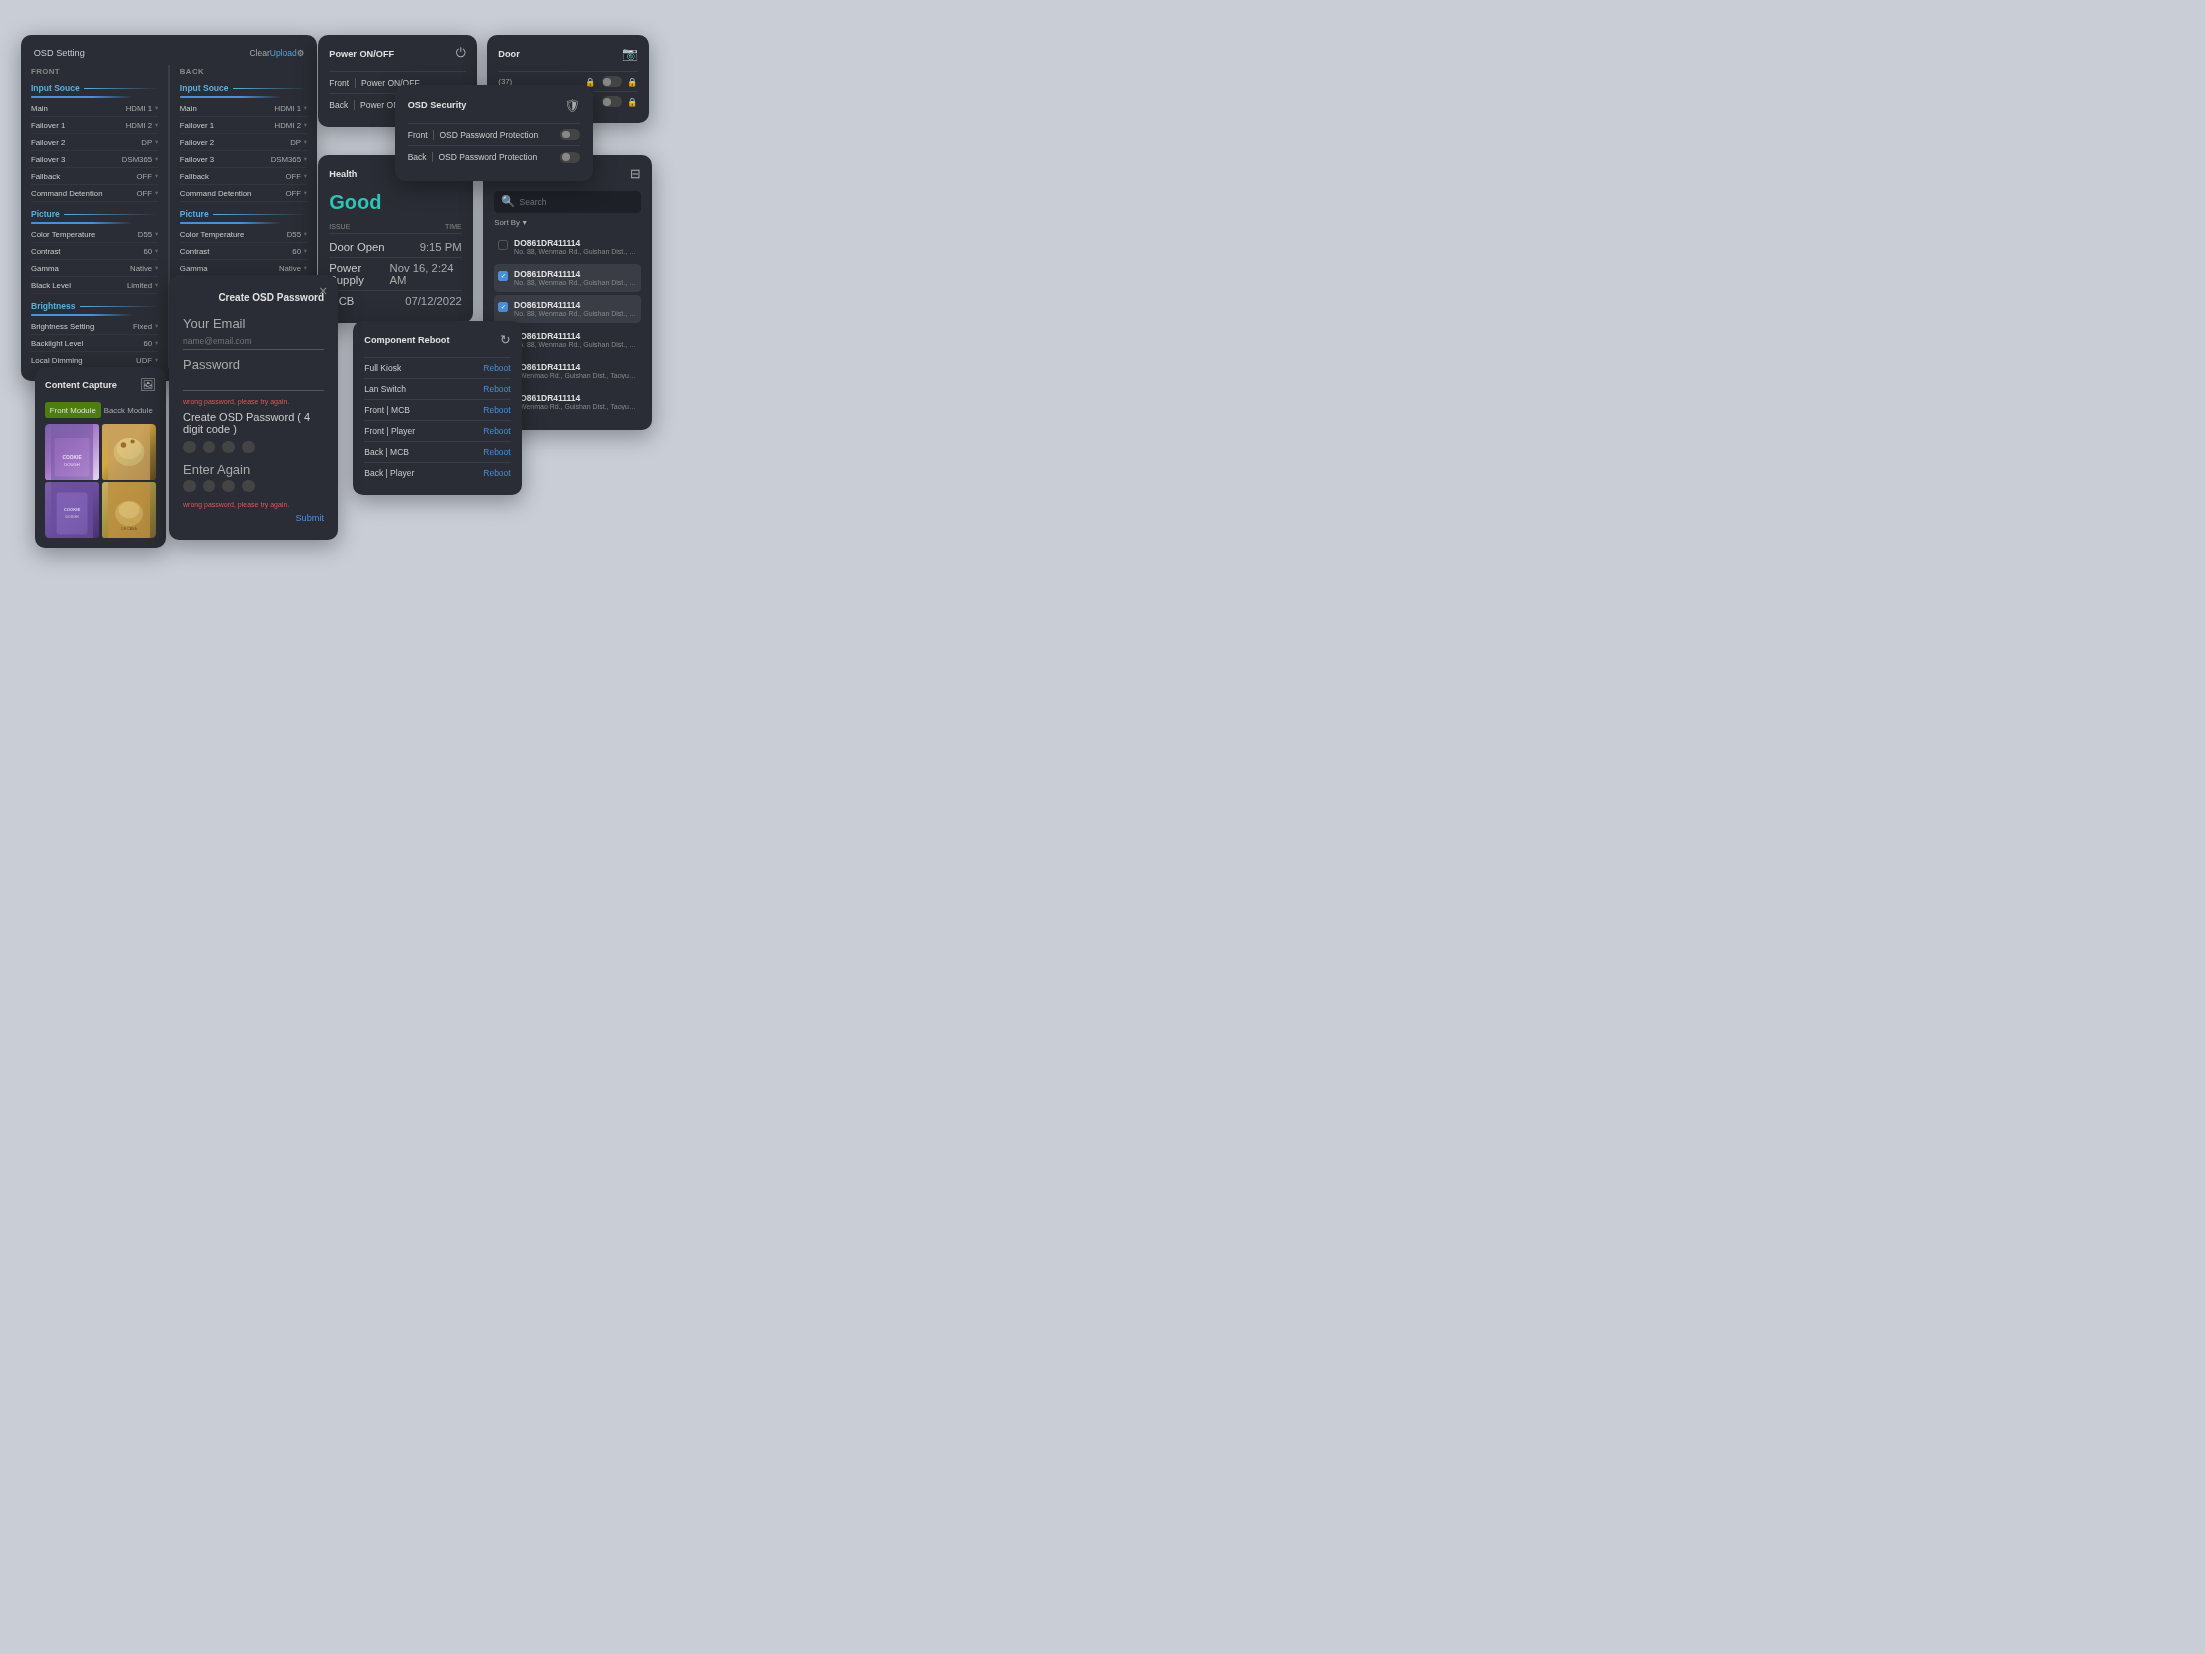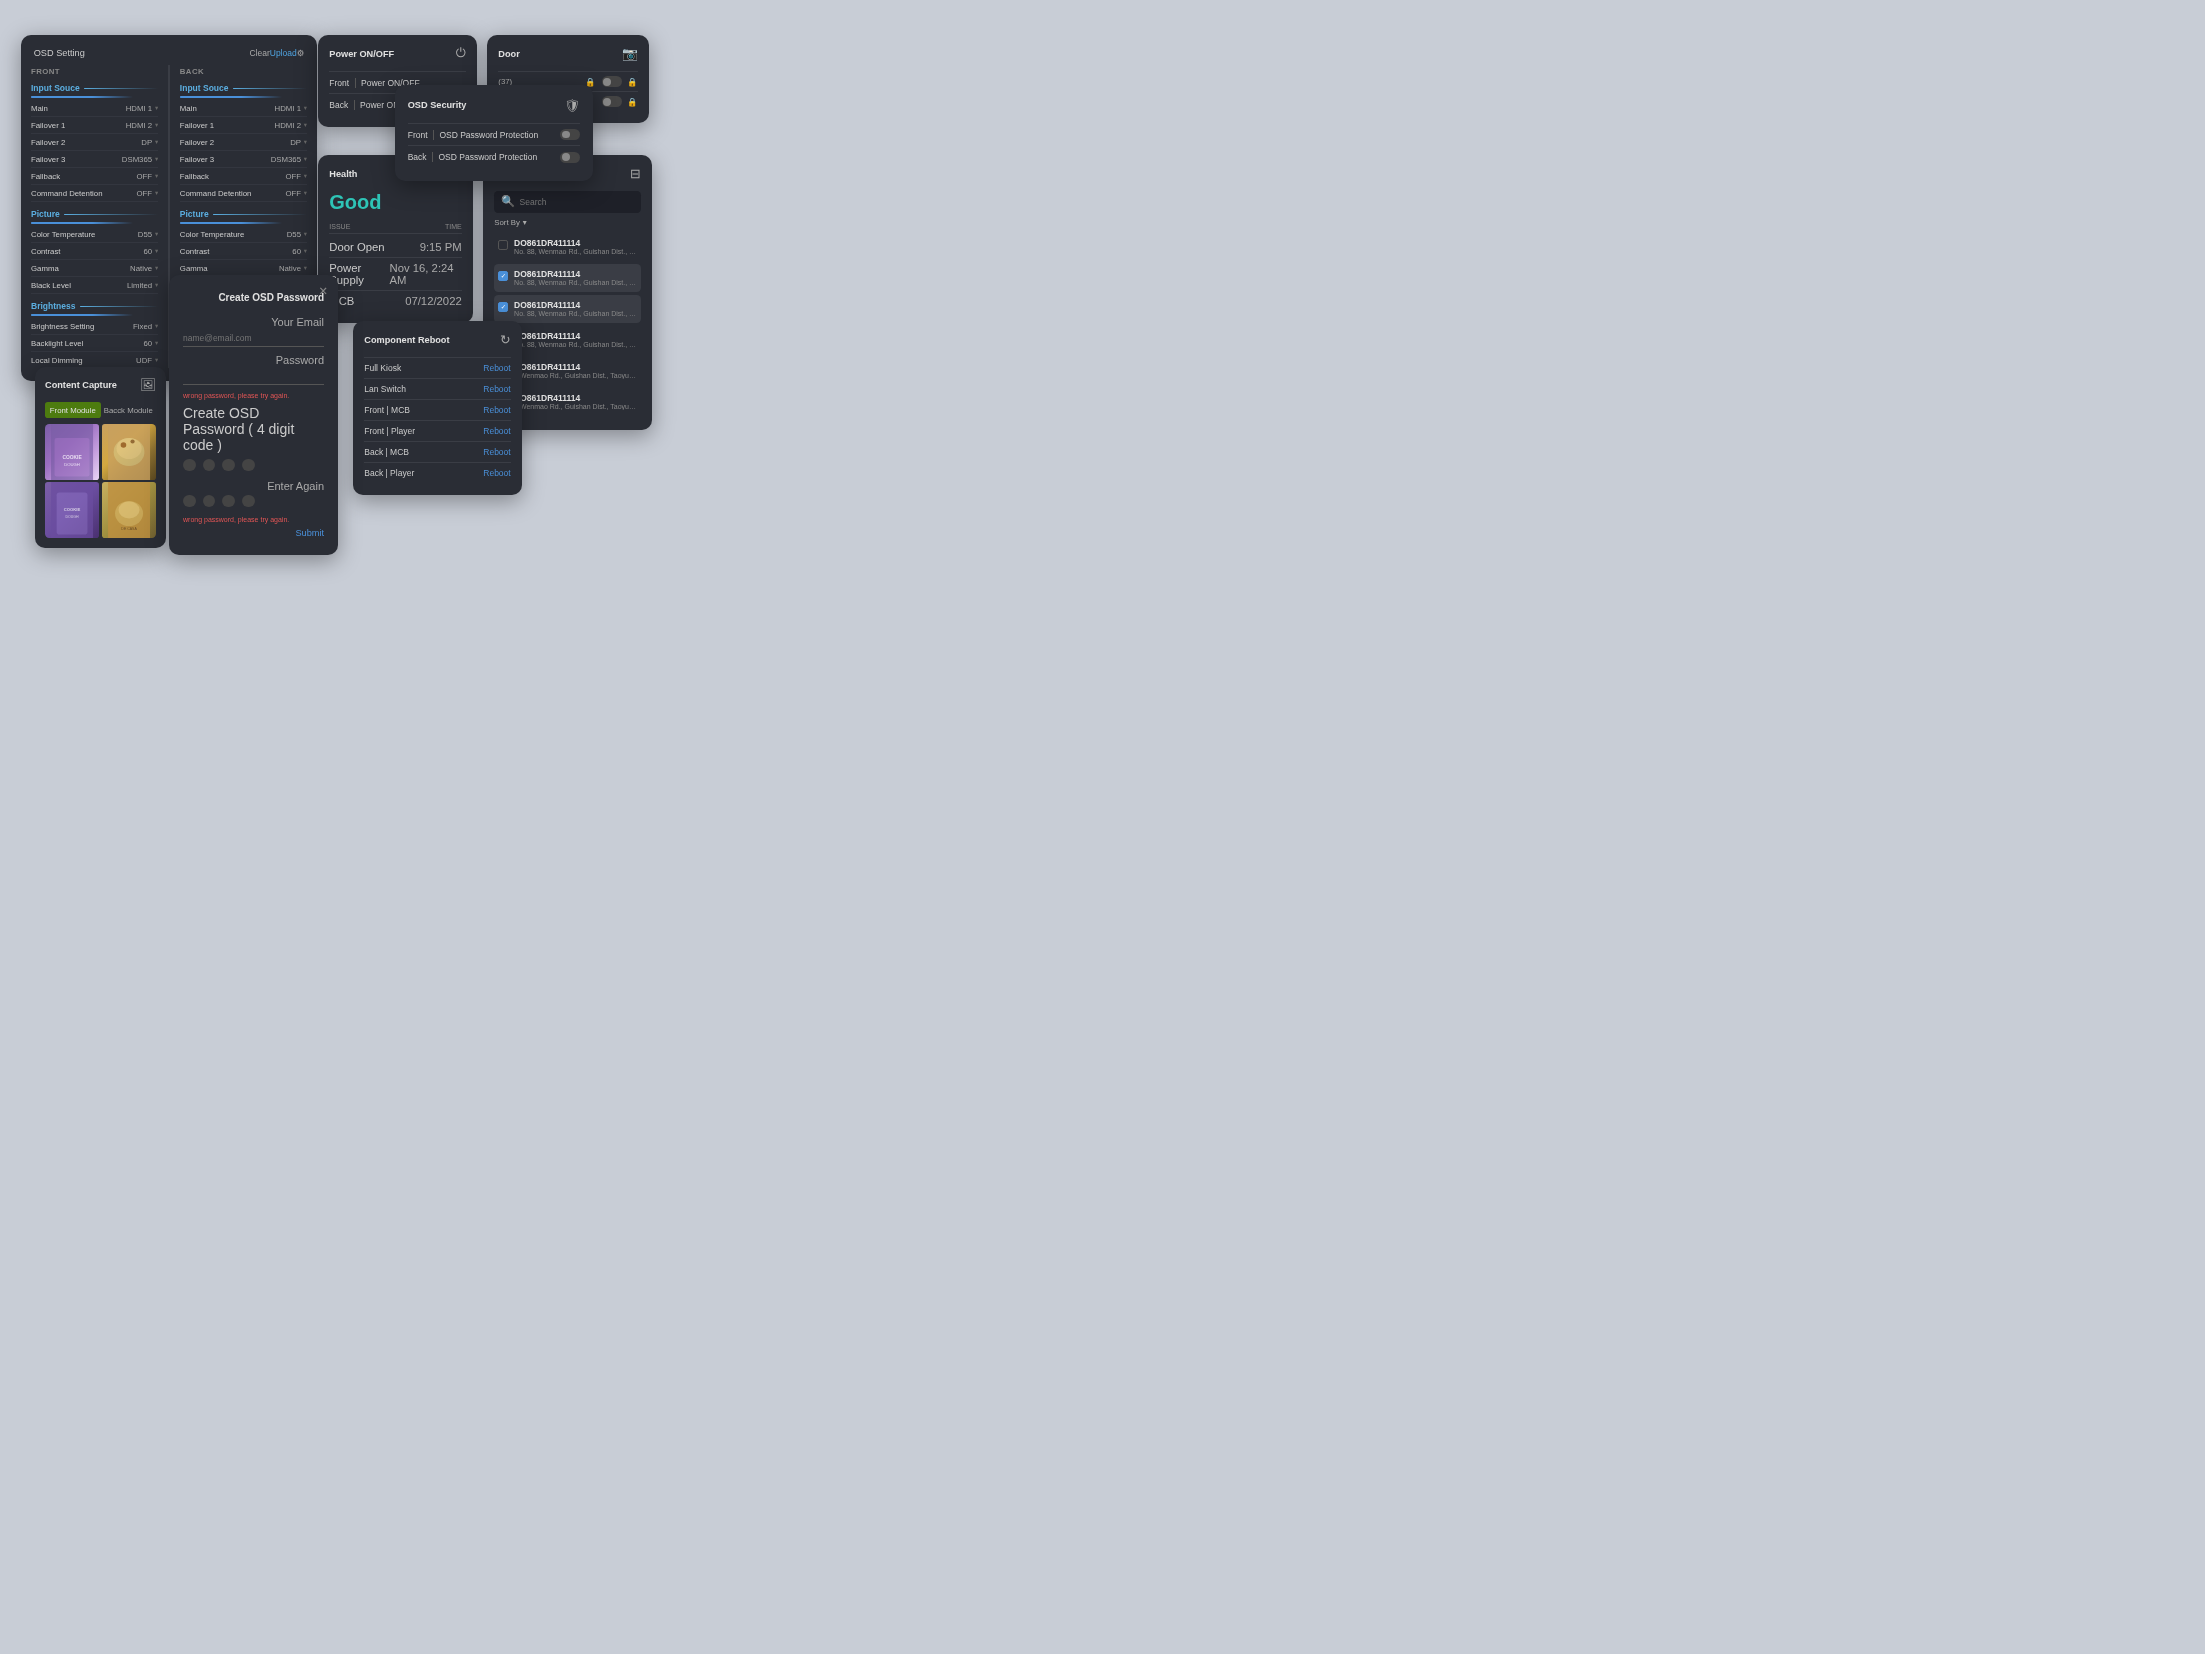--- a/index.html
+++ b/index.html
@@ -276,34 +276,34 @@
     }
     .pwd-title { font-size: 10px; font-weight: 600; color: #e0e0e0; text-align: right; margin-bottom: 12.7px; }
     .pwd-close {
       position: absolute;
       top: 10px;
       right: 10px;
       font-size: 11.3px;
       color: #888;
       cursor: pointer;
     }
-    .pwd-label { font-size: 11px; color: #aaa; margin-bottom: 2.8px; text-align: right; }
+    .pwd-label { font-size: 13px; color: #aaa; margin-bottom: 2.8px; }
     .pwd-input {
       width: 100%;
       background: transparent;
       border: none;
       border-bottom: 0.7px solid #555;
       color: #ccc;
       font-size: 8.5px;
       padding: 2.8px 0;
       outline: none;
       margin-bottom: 7px;
     }
     .pwd-error { font-size: 7px; color: #e05555; margin-bottom: 5.6px; }
-    .pwd-code-label { font-size: 14px; color: #ccc; margin-bottom: 5.6px; }
+    .pwd-code-label { font-size: 11px; color: #ccc; margin-bottom: 5.6px; }
     .pwd-dots {
       display: flex;
       gap: 7px;
       margin-bottom: 8.5px;
     }
     .pwd-dot {
       width: 12.7px;
       height: 12.7px;
       border-radius: 50%;
       background: #444;

